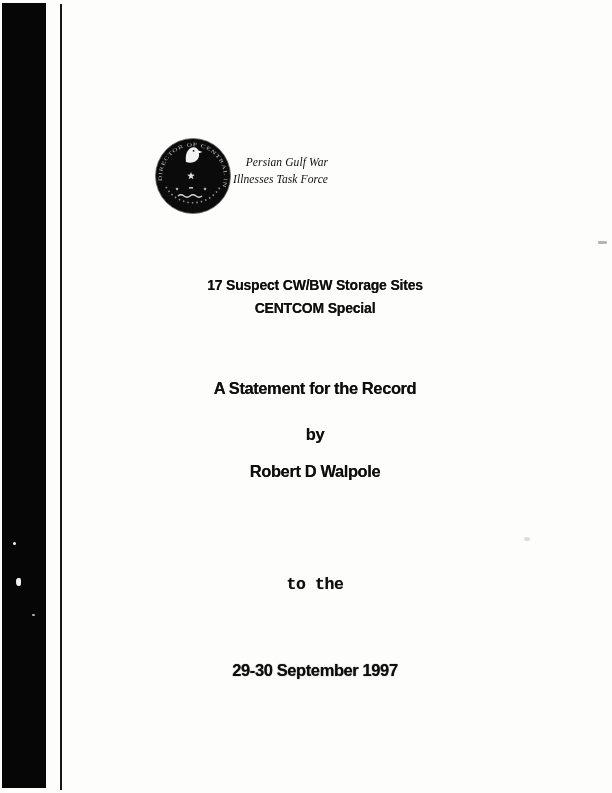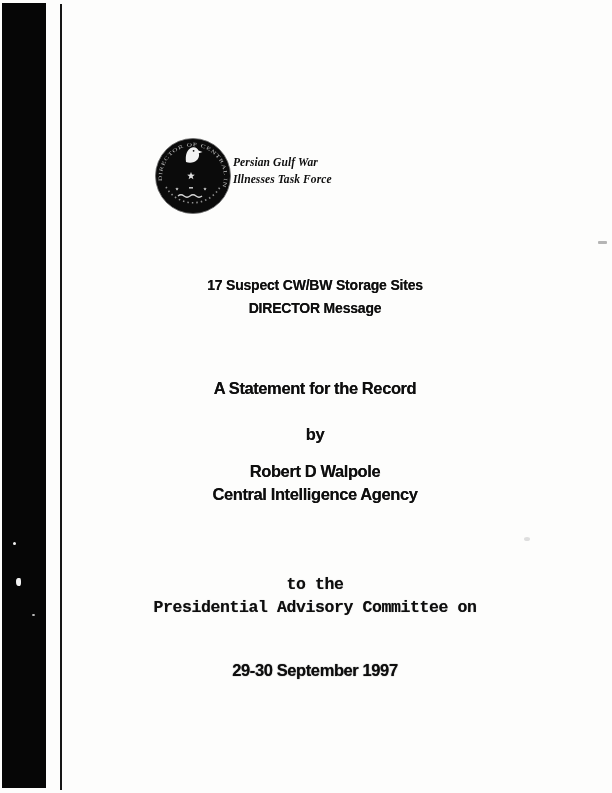--- a/index.html
+++ b/index.html
@@ -30,23 +30,24 @@
   }
   .artifact-dot{
     position:absolute;left:524px;top:537px;width:6px;height:4px;
     background:#c9c9c9;opacity:.6;border-radius:50%;
   }
   
   .seal{position:absolute;left:154px;top:137px;width:78px;height:78px;}
   .org-name{
     position:absolute;left:233px;top:154px;
     font-family:"Liberation Serif", serif;
-    font-style:italic;font-weight:bold;
+    font-style:italic;font-weight:normal;
     font-size:11.5px;line-height:17px;
     letter-spacing:.1px;
+    text-align:right;
   }
   
   .block{
     position:absolute;left:40px;width:550px;
     text-align:center;
     font-weight:bold;
     font-size:16.5px;line-height:23px;
     letter-spacing:-0.4px;
     text-shadow:0 0 .5px rgba(10,10,10,.75);
   }
@@ -90,32 +91,30 @@
     <path d="M 12 50 A 31 31 0 0 0 66 50" fill="none" stroke="#8f8f8f" stroke-width="1.6" stroke-dasharray="1.5 3"></path>
   </svg>
 
   <div class="org-name">
     <div>Persian Gulf War</div>
     <div>Illnesses Task Force</div>
   </div>
 
   <div class="block title">
     <div>17 Suspect CW/BW Storage Sites</div>
-    <div>DIRECTOR Message</div>
+    <div>CENTCOM Special</div>
   </div>
 
   <div class="block statement">A Statement for the Record</div>
 
   <div class="block byline">by</div>
 
   <div class="block author">
     <div>Robert D Walpole</div>
-    <div>Central Intelligence Agency</div>
   </div>
 
   <div class="block recipient">
     <div>to the</div>
-    <div>Presidential Advisory Committee on</div>
   </div>
 
   <div class="block date">29-30 September 1997</div>
 
 </div>
 
 </body></html>

